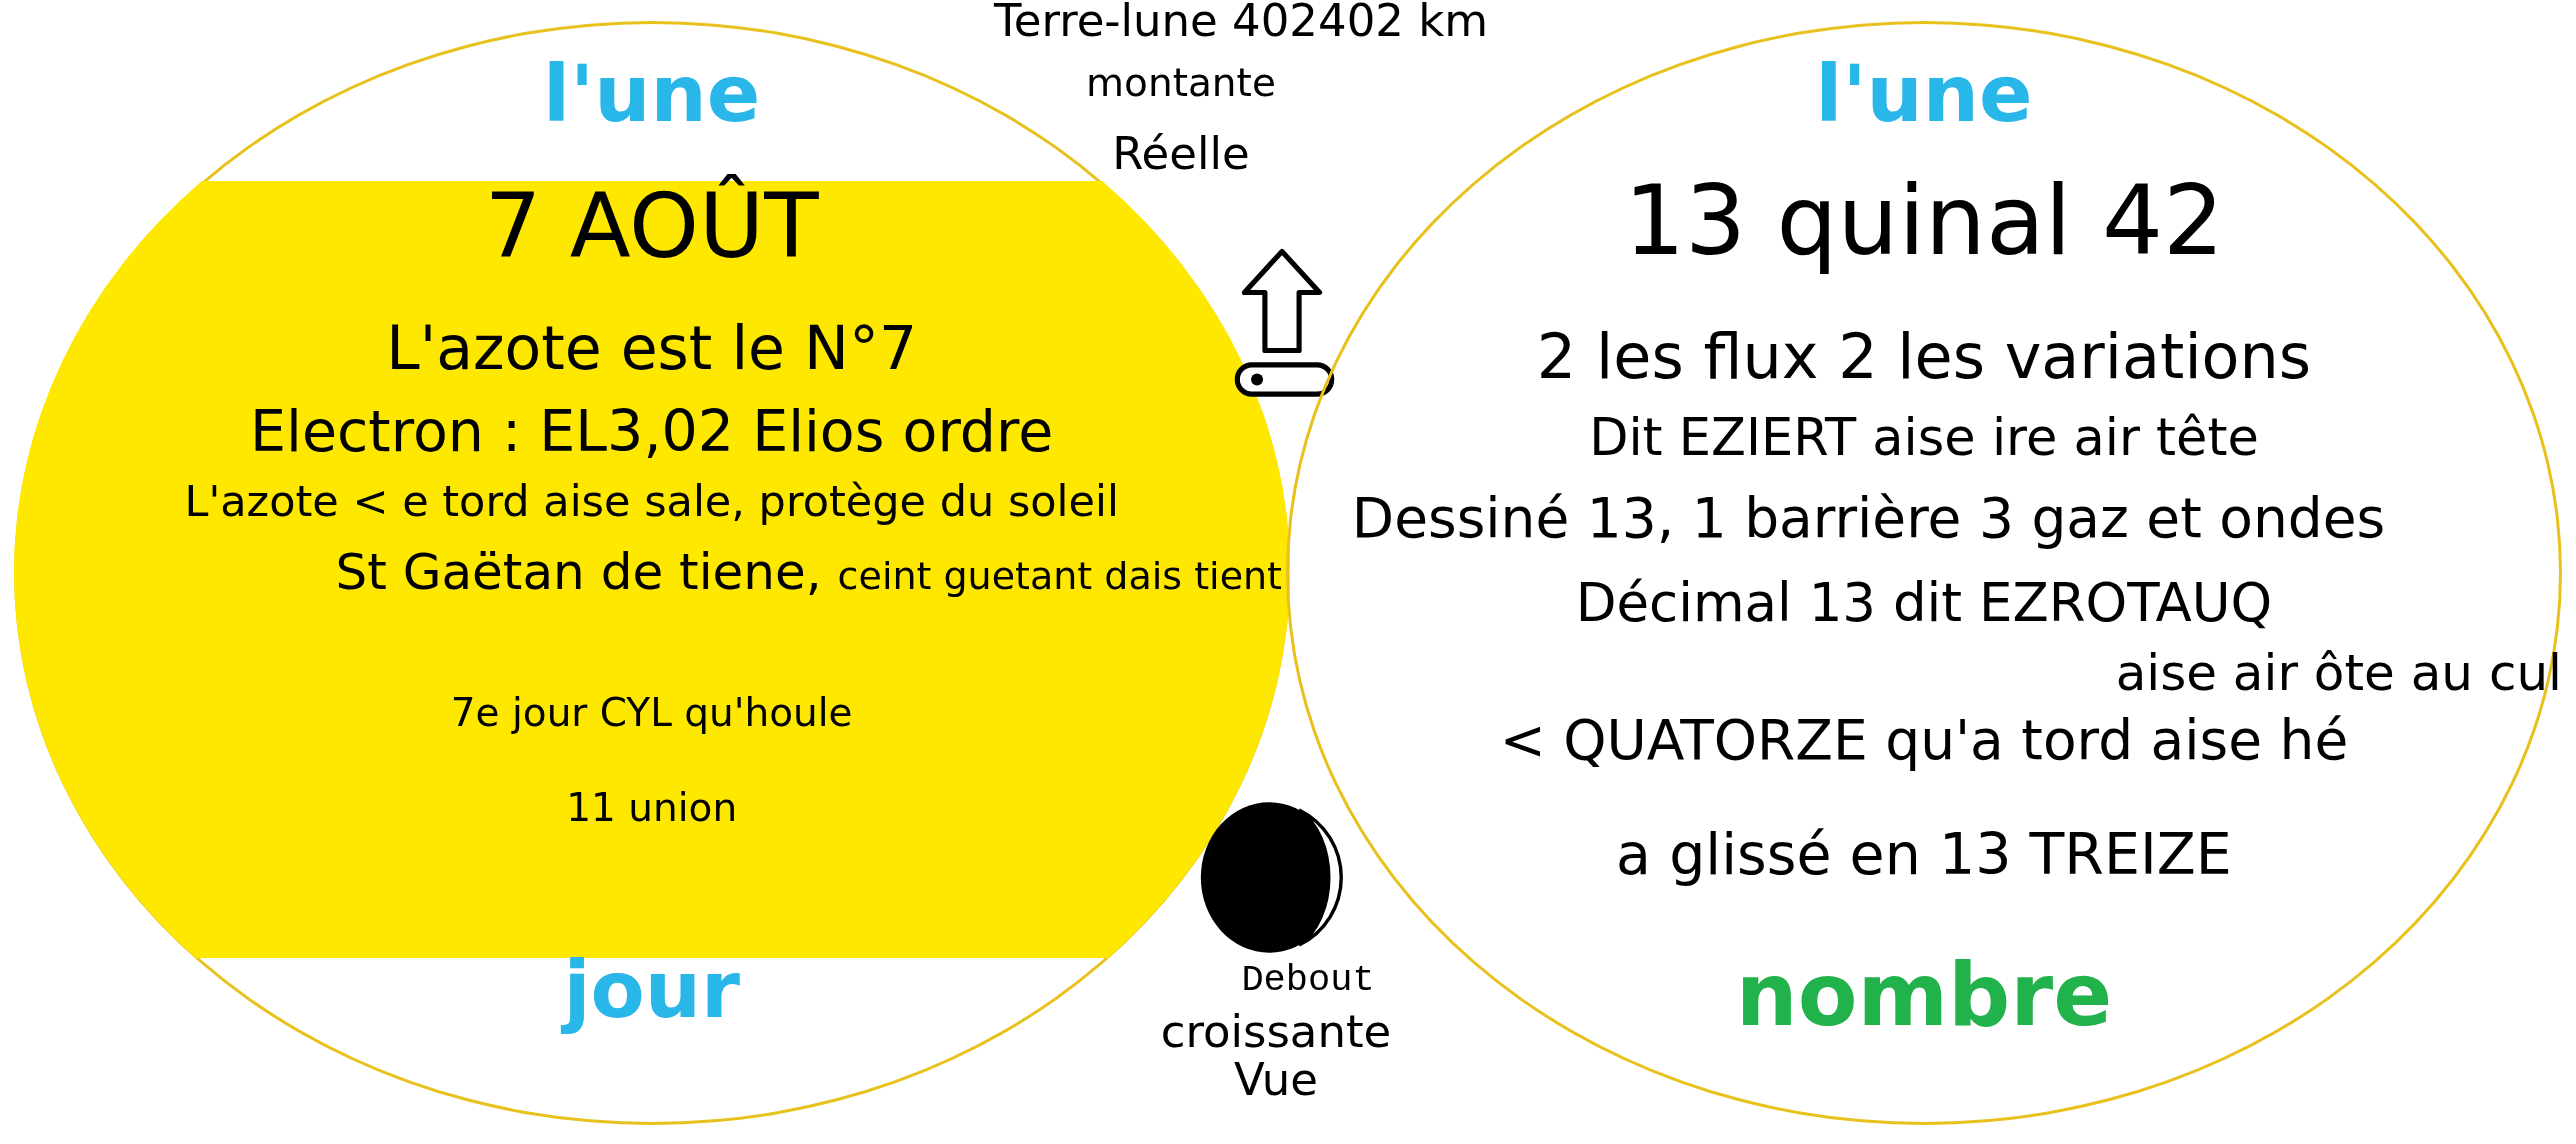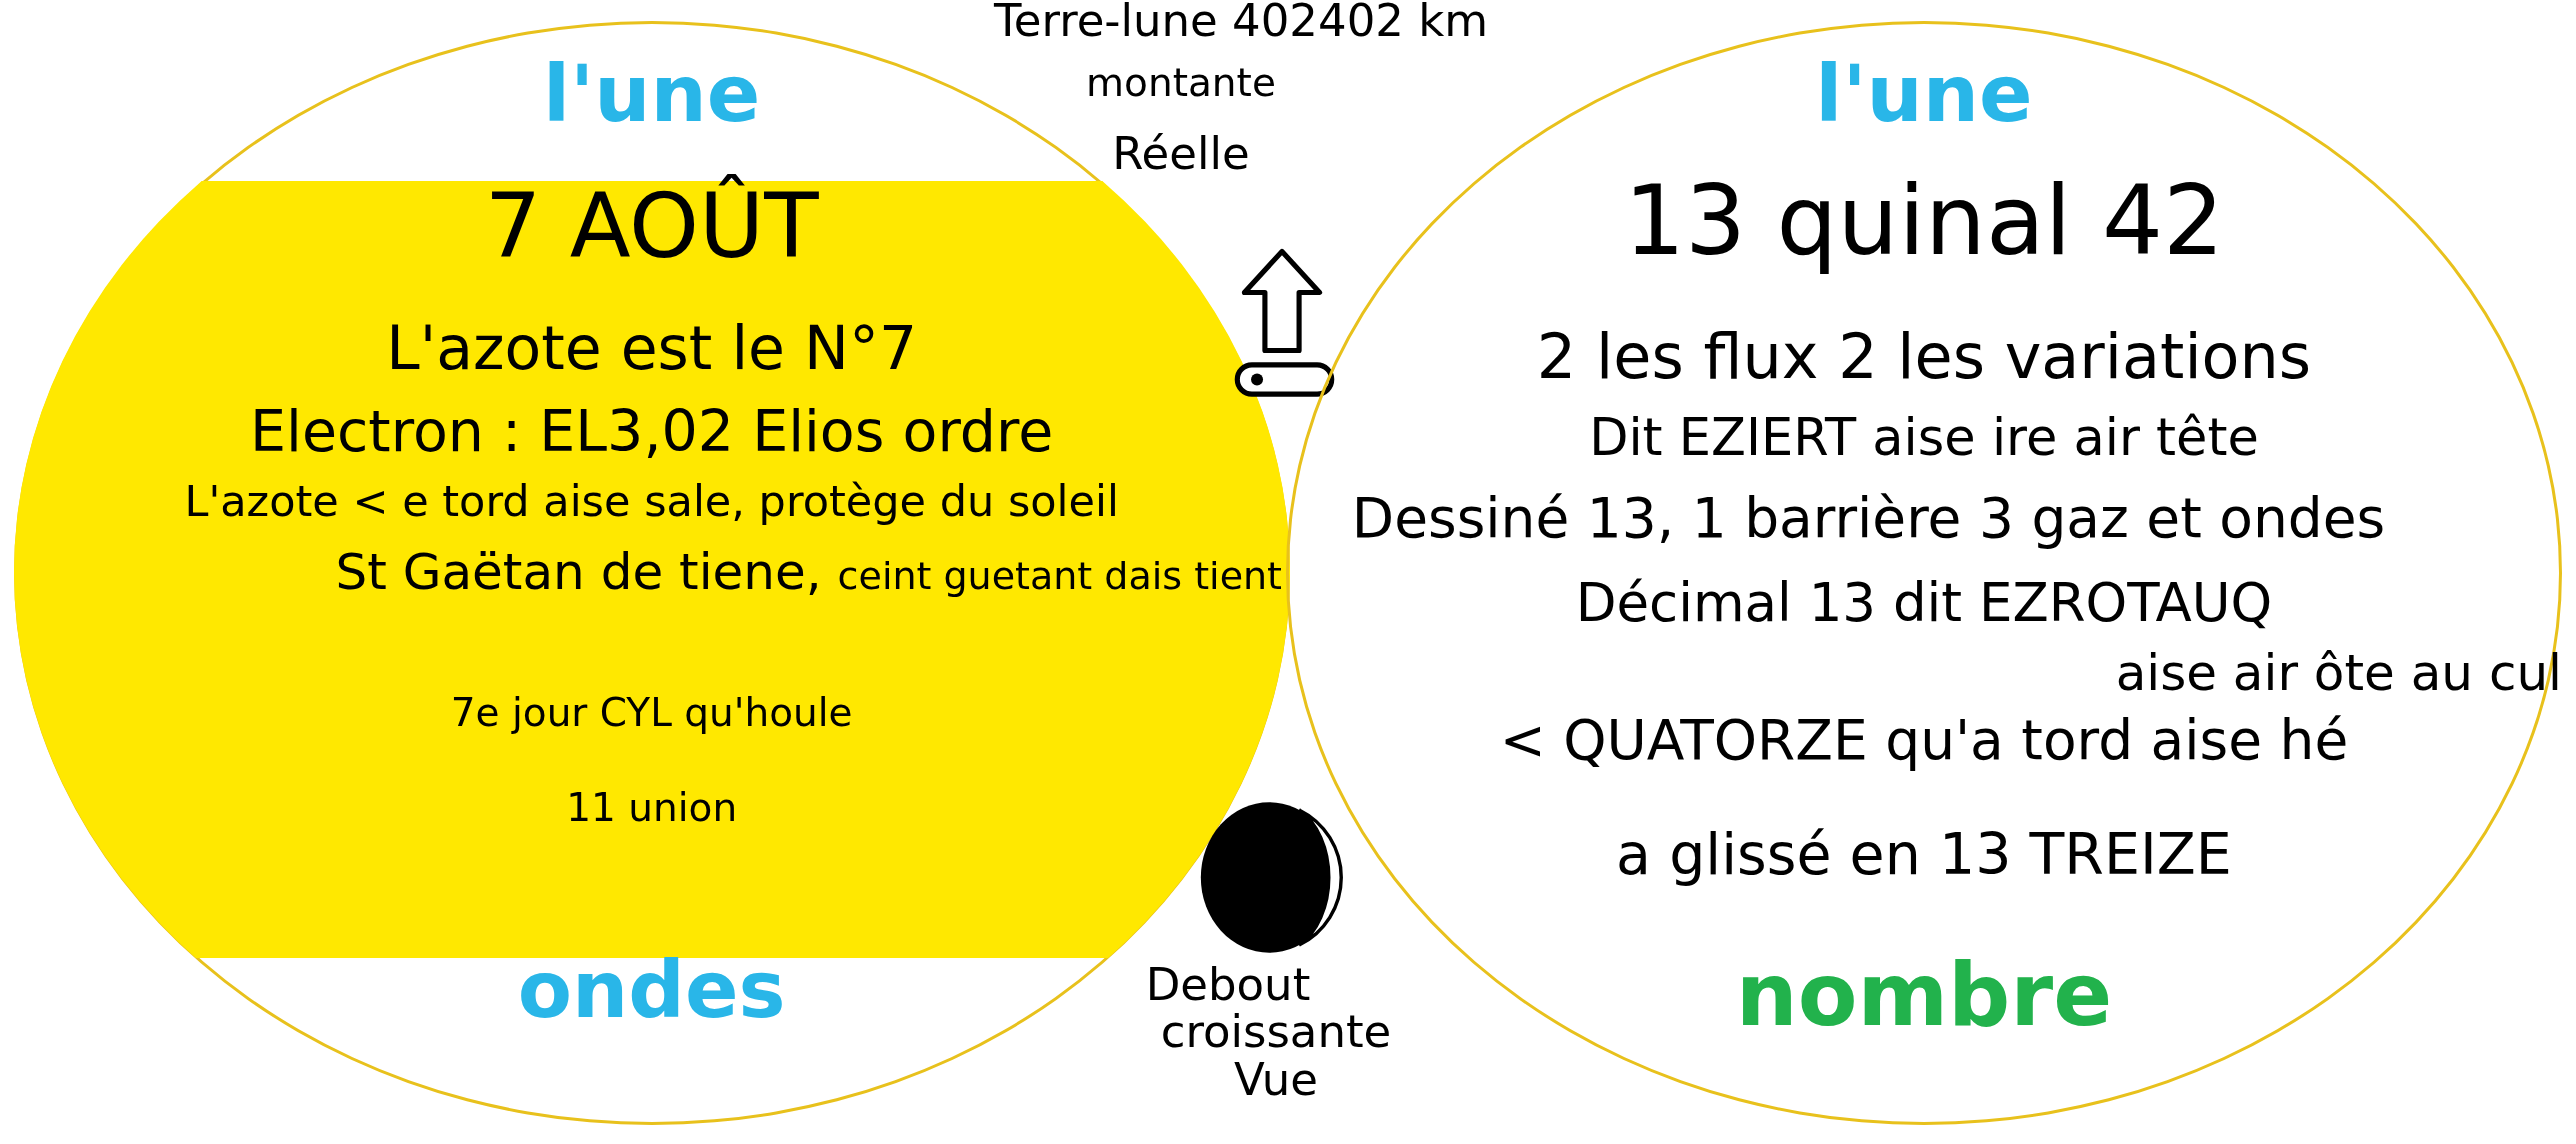--- a/index.html
+++ b/index.html
@@ -97,21 +97,21 @@
   #right-line5     { left: 1286px; top: 647px; width: 1276px; font-size: 50px; text-align: right; }
   #right-line6     { left: 1286px; top: 712px; width: 1276px; font-size: 55px; }
   #right-line7     { left: 1286px; top: 825px; width: 1276px; font-size: 57px; }
   #right-footer    { left: 1286px; top: 950px; width: 1276px; font-size: 87px; }
 
   
   #mid-line1 { left: 890px; top: -3.4px;  width: 702px; font-size: 45px; }
   #mid-line2 { left: 890px; top: 63px;  width: 582px; font-size: 39px; }
   #mid-line3 { left: 890px; top: 130px; width: 582px; font-size: 45px; }
 
-  #mid-foot1 { left: 1048px; top: 961px; width: 360px; font-size: 45px; }
+  #mid-foot1 { left: 1128px; top: 961px; width: 360px; font-size: 37px; font-family: Liberation Mono, monospace; }
   #mid-foot2 { left: 1096px; top: 1008px; width: 360px; font-size: 45px; }
   #mid-foot3 { left: 1096px; top: 1056px; width: 360px; font-size: 45px; }
 
   
   #up-arrow {
     position: absolute;
     left: 1241px;
     top: 248px;
     width: 82px;
     height: 106px;
@@ -142,21 +142,21 @@
 </div>
 
 <div class="tcenter hdr-blue" id="left-title">l'une</div>
 <div class="tcenter" id="left-date">7 AOÛT</div>
 <div class="tcenter" id="left-line1">L'azote est le N°7</div>
 <div class="tcenter" id="left-line2">Electron : EL3,02 Elios ordre</div>
 <div class="tcenter" id="left-line3">L'azote &lt; e tord aise sale, protège du soleil</div>
 <div class="tcenter" id="left-line4"><span>St Gaëtan de tiene,</span> <span class="small">ceint guetant dais tient</span></div>
 <div class="tcenter" id="left-line5">7e jour CYL qu'houle</div>
 <div class="tcenter" id="left-line6">11 union</div>
-<div class="tcenter hdr-blue" id="left-footer">ondes</div>
+<div class="tcenter hdr-blue" id="left-footer">jour</div>
 
 <div class="tcenter" id="mid-line1">Terre-lune   402402 km</div>
 <div class="tcenter" id="mid-line2">montante</div>
 <div class="tcenter" id="mid-line3">Réelle</div>
 
 <svg id="up-arrow" viewBox="0 0 96 124">
   <polygon points="48,4 92,52 68,52 68,120 28,120 28,52 4,52" fill="#ffffff" stroke="#000000" stroke-width="6" stroke-linejoin="round"></polygon>
 </svg>
 
 <svg id="pill-shape" viewBox="0 0 120 50">

